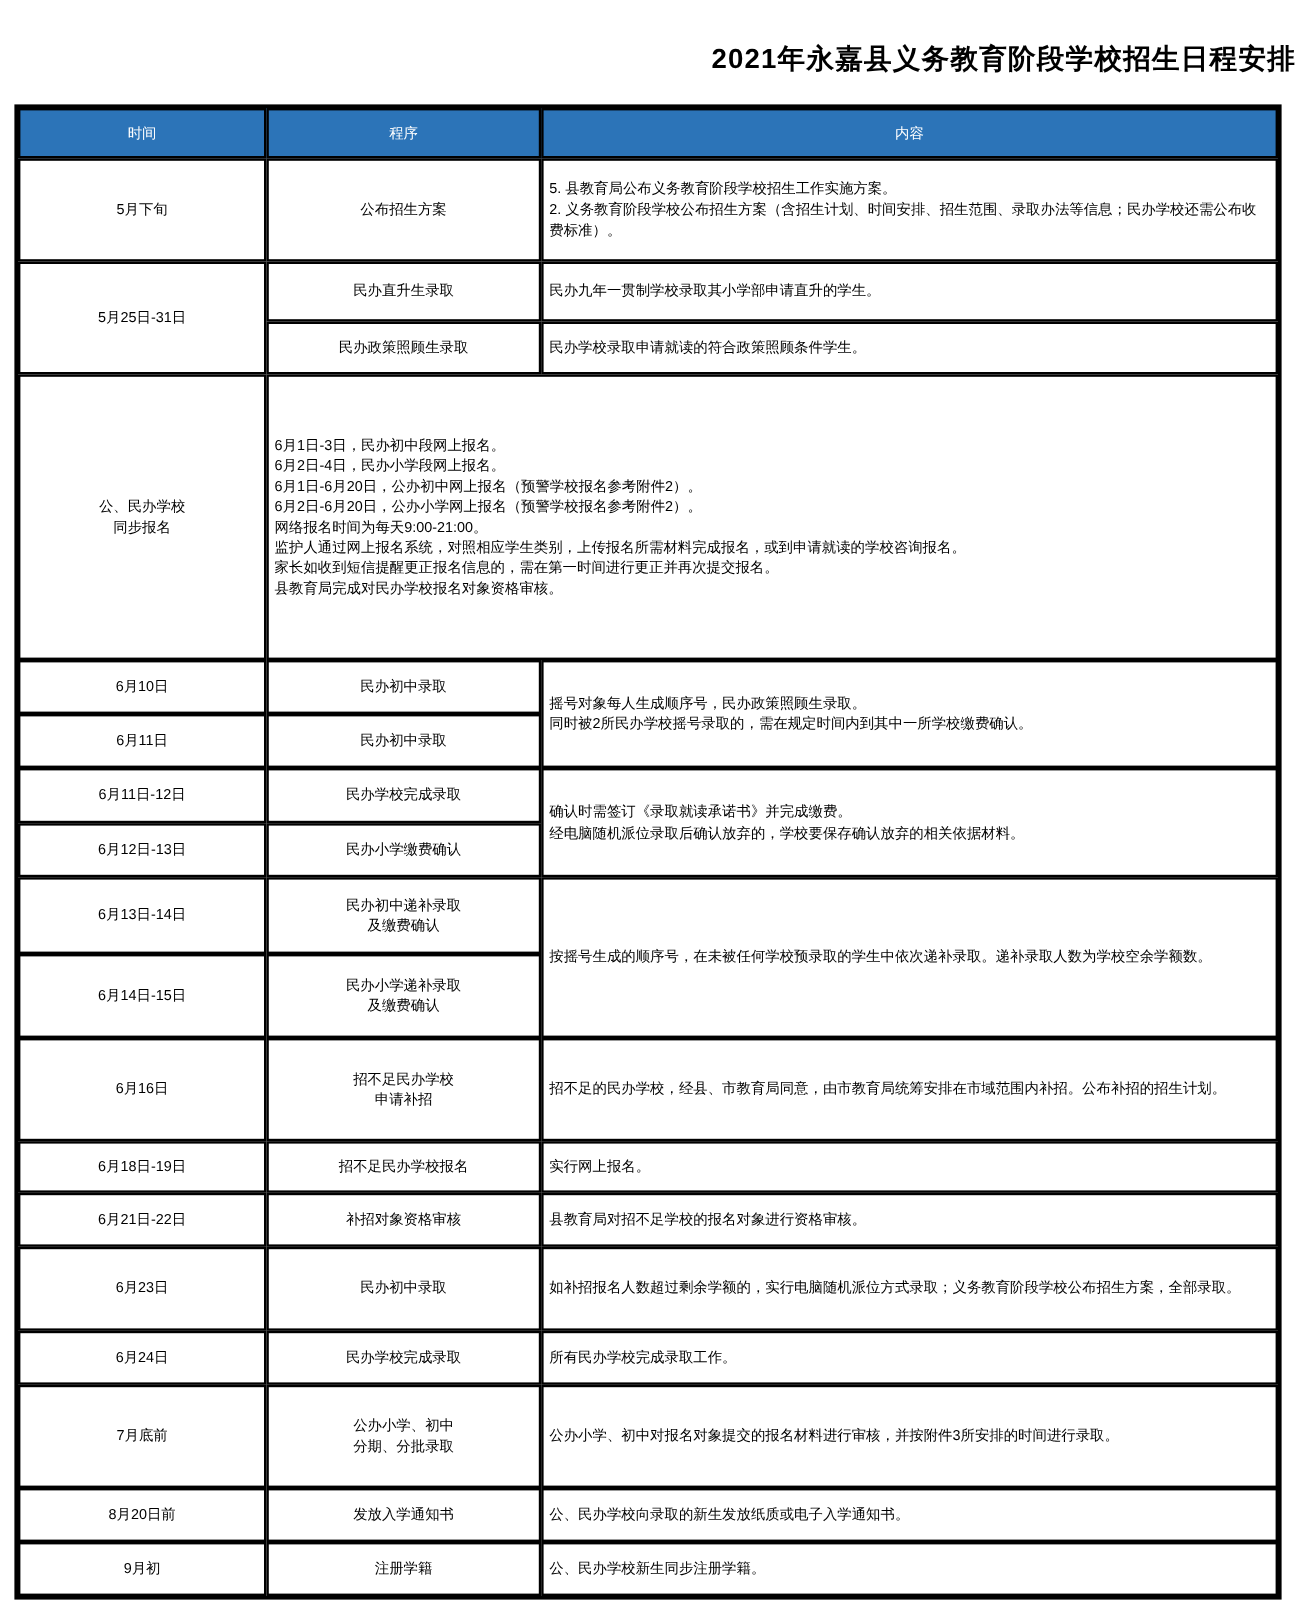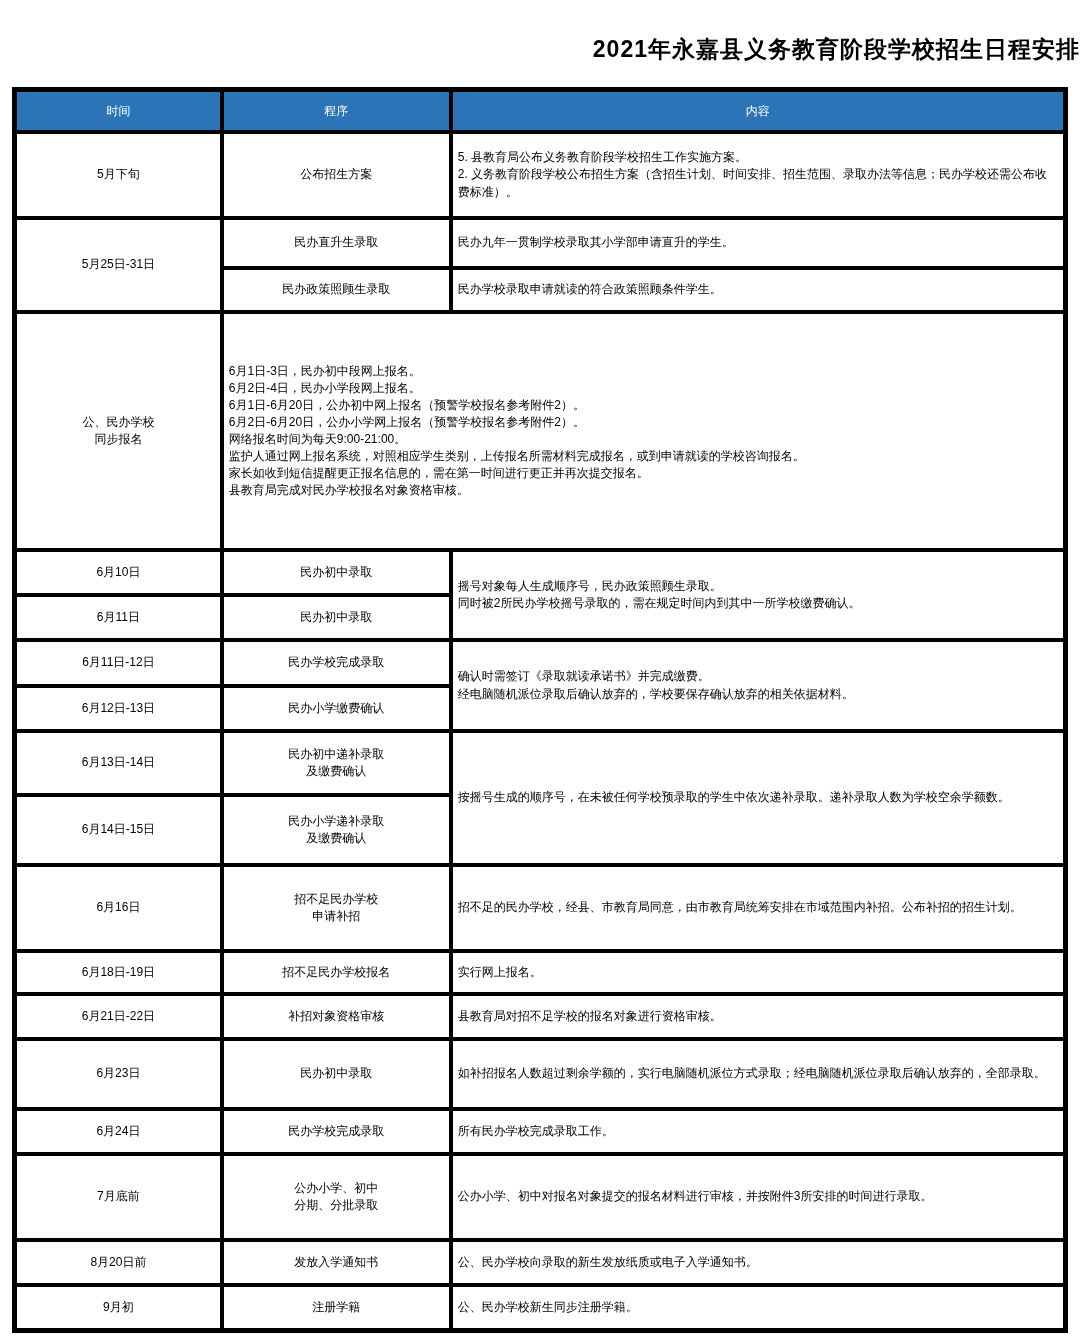--- a/index.html
+++ b/index.html
@@ -150,21 +150,21 @@
       <td class="content">实行网上报名。</td>
     </tr>
     <tr style="height:45px">
       <td class="time">6月21日-22日</td>
       <td class="proc">补招对象资格审核</td>
       <td class="content">县教育局对招不足学校的报名对象进行资格审核。</td>
     </tr>
     <tr style="height:70px">
       <td class="time">6月23日</td>
       <td class="proc">民办初中录取</td>
-      <td class="content">如补招报名人数超过剩余学额的，实行电脑随机派位方式录取；经电脑随机派位录取后确认放弃的，全部录取。</td>
+      <td class="content">如补招报名人数超过剩余学额的，实行电脑随机派位方式录取；义务教育阶段学校公布招生方案，全部录取。</td>
     </tr>
     <tr style="height:45px">
       <td class="time">6月24日</td>
       <td class="proc">民办学校完成录取</td>
       <td class="content">所有民办学校完成录取工作。</td>
     </tr>
     <tr style="height:86px">
       <td class="time">7月底前</td>
       <td class="proc">公办小学、初中
 分期、分批录取</td>

